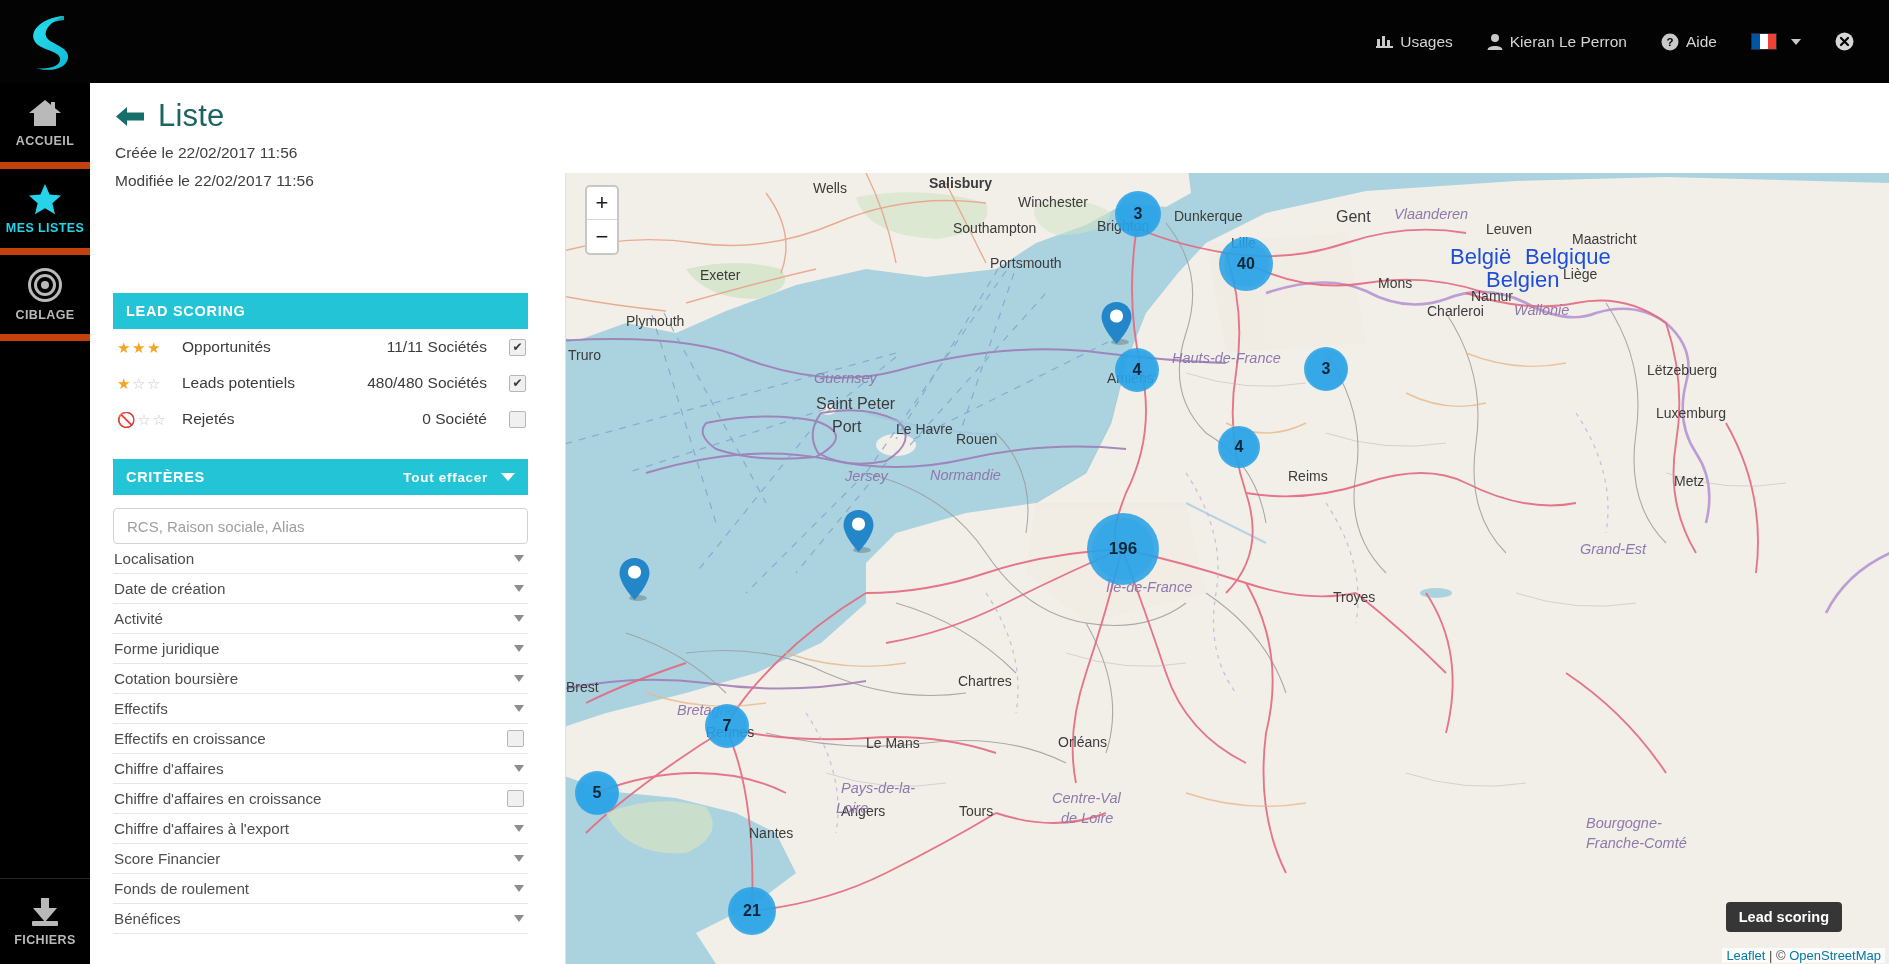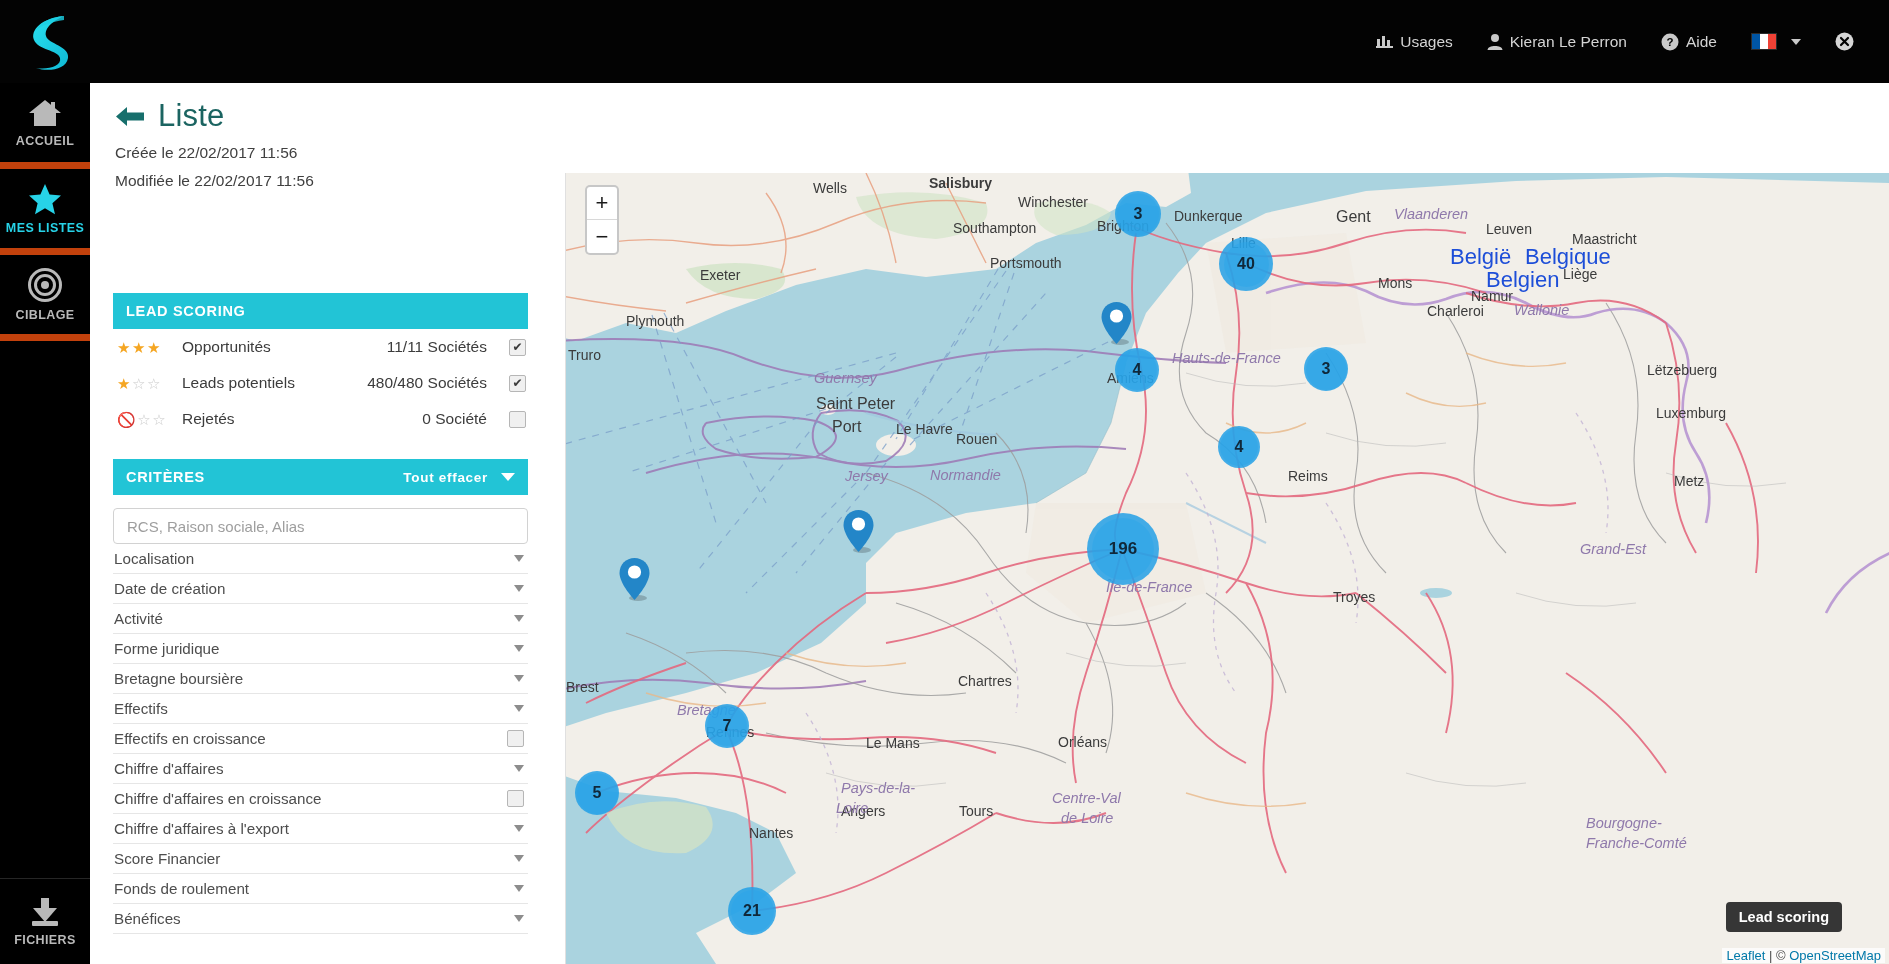--- a/index.html
+++ b/index.html
@@ -517,21 +517,21 @@
         </div>
         <div class="filter-row">
           <span>Activité</span>
           <span class="fcaret"></span>
         </div>
         <div class="filter-row">
           <span>Forme juridique</span>
           <span class="fcaret"></span>
         </div>
         <div class="filter-row">
-          <span>Bretagne boursière</span>
+          <span>Cotation boursière</span>
           <span class="fcaret"></span>
         </div>
         <div class="filter-row">
           <span>Effectifs</span>
           <span class="fcaret"></span>
         </div>
         <div class="filter-row">
           <span>Effectifs en croissance</span>
           <span class="cbox"></span>
         </div>

